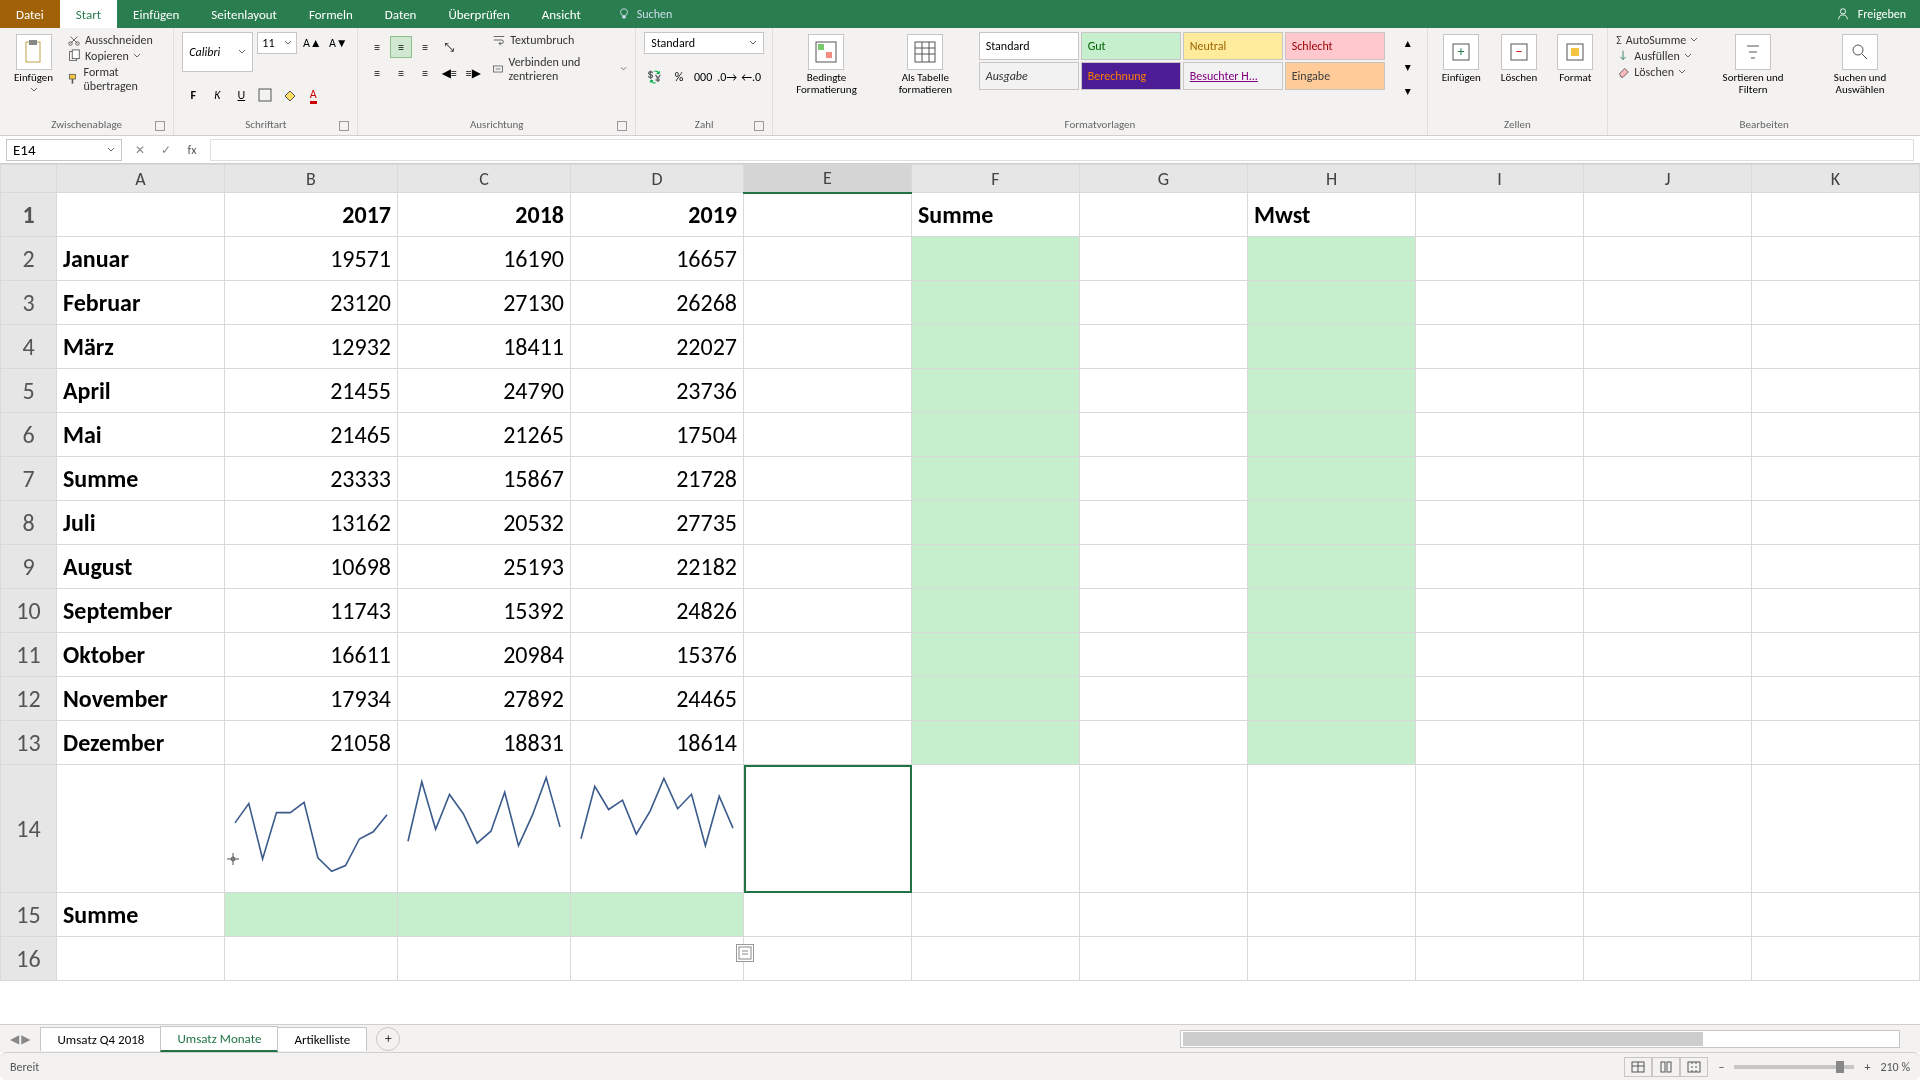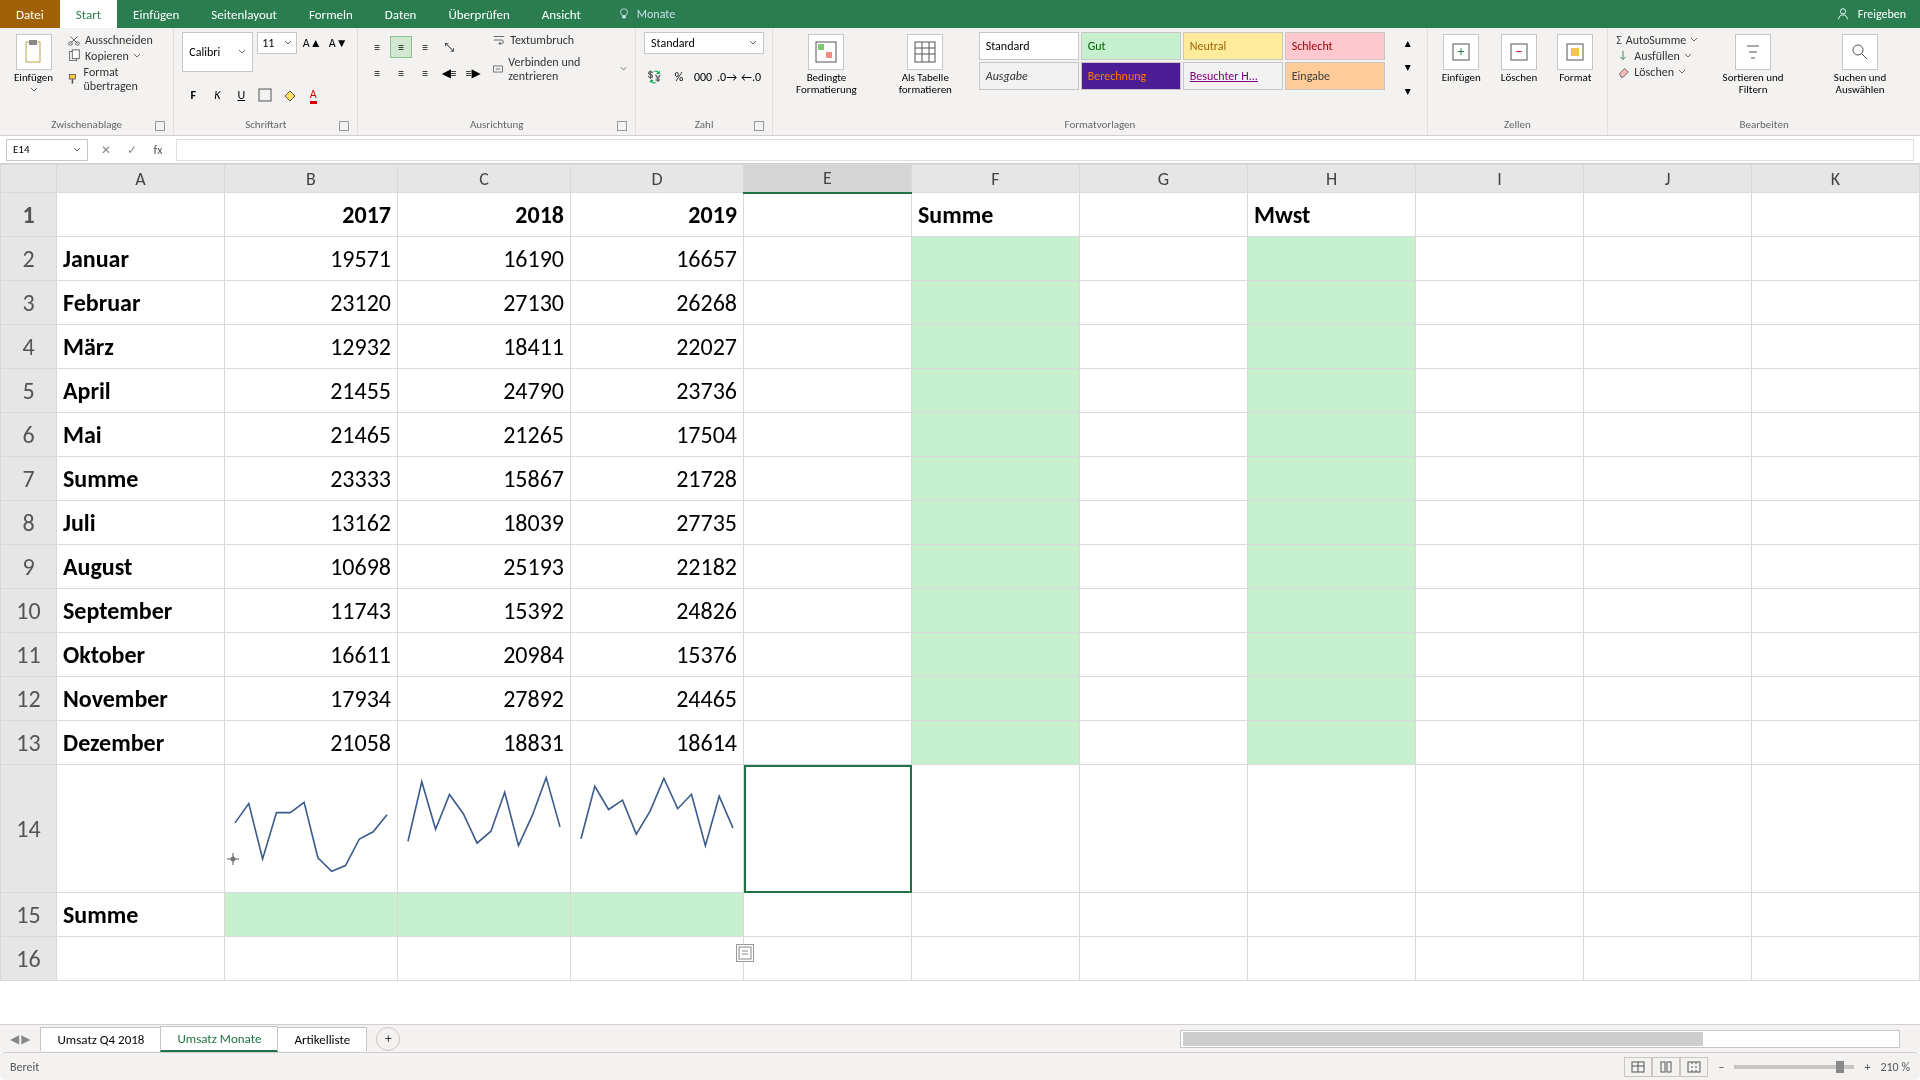--- a/index.html
+++ b/index.html
@@ -20,40 +20,40 @@
 .group { border-right: 1px solid #e1dfdd; padding: 4px 8px 2px; display: flex; flex-direction: column; }
 .group-body { flex: 1; display: flex; align-items: flex-start; gap: 8px; }
 .group-label { font-size: 11px; color: #666; text-align: center; padding: 2px 0; position: relative; }
 .group-label .launcher { position: absolute; right: 0; bottom: 2px; width: 10px; height: 10px; border: 1px solid #999; }
 .vbtn { display: flex; flex-direction: column; align-items: center; gap: 2px; padding: 2px 6px; cursor: pointer; }
 .vbtn .iconbox { width: 36px; height: 36px; border: 1px solid #c8c6c4; background: #fff; display: flex; align-items: center; justify-content: center; }
 .vbtn span { font-size: 11px; text-align: center; line-height: 1.1; }
 .mini-row { display: flex; align-items: center; gap: 4px; font-size: 12px; color: #333; cursor: pointer; padding: 1px 0; }
 .mini-icon { width: 14px; height: 14px; }
 .dd-arrow { width: 8px; height: 8px; }
-.font-select { border: 1px solid #c8c6c4; background: #fff; height: 40px; padding: 16px 6px; font-size: 12px; display: flex; align-items: center; gap: 18px; }
+.font-select { border: 1px solid #c8c6c4; background: #fff; height: 40px; padding: 16px 6px; font-size: 12px; display: flex; align-items: center; gap: 18px; font-style: italic; }
 .size-select { border: 1px solid #c8c6c4; background: #fff; height: 22px; width: 40px; padding: 0 4px; font-size: 12px; display: flex; align-items: center; justify-content: space-between; }
 .btnrow { display: flex; gap: 2px; margin-top: 4px; }
 .sqbtn { width: 22px; height: 22px; display: flex; align-items: center; justify-content: center; cursor: pointer; border: 1px solid transparent; }
 .sqbtn.active { background: #d0e7d0; border-color: #8fbf8f; }
 .style-grid { display: grid; grid-template-columns: repeat(4, 100px); grid-auto-rows: 28px; gap: 2px; }
 .style-cell { border: 1px solid #c8c6c4; display: flex; align-items: center; padding: 0 6px; font-size: 12px; background: #fff; }
 .sc-standard { background: #fff; }
 .sc-gut { background: #c6efce; color: #006100; }
 .sc-neutral { background: #ffeb9c; color: #9c6500; }
 .sc-schlecht { background: #ffc7ce; color: #9c0006; }
 .sc-ausgabe { background: #f2f2f2; color: #333; font-style: italic; }
 .sc-berechnung { background: #4c1d95; color: #fa7d00; }
 .sc-besuchter { background: #f2f2f2; color: #800080; text-decoration: underline; }
 .sc-eingabe { background: #ffcc99; color: #404040; }
 .num-label { border: 1px solid #c8c6c4; background: #fff; height: 22px; width: 120px; padding: 0 6px; display: flex; align-items: center; justify-content: space-between; font-size: 12px; }
 
 
 .formula-bar { height: 28px; border-bottom: 1px solid #d0cece; display: flex; align-items: center; background: #fff; }
-.name-box { width: 82px; height: 22px; border: 1px solid #c8c6c4; margin-left: 6px; display: flex; align-items: center; padding: 0 6px; font-size: 11px; justify-content: space-between; }
+.name-box { width: 116px; height: 22px; border: 1px solid #c8c6c4; margin-left: 6px; display: flex; align-items: center; padding: 0 6px; font-size: 15px; justify-content: space-between; }
 .fb-btns { display: flex; margin-left: 6px; gap: 2px; }
 .fb-btn { width: 24px; height: 22px; display: flex; align-items: center; justify-content: center; color: #888; }
 .fx { color: #555; }
 .formula-input { flex: 1; height: 22px; border: 1px solid #e1dfdd; margin: 0 6px; padding: 0 6px; }
 
 
 .grid-wrap { position: relative; height: 870px; overflow: hidden; background: #fff; }
 table.sheet { border-collapse: collapse; table-layout: fixed; }
 .sheet th, .sheet td { border: 1px solid #d9d9d9; font-family: Calibri, sans-serif; }
 .sheet thead th { background: #e6e6e6; font-weight: normal; font-size: 18px; height: 28px; color: #444; position: sticky; top: 0; }
@@ -102,21 +102,21 @@
     <div class="tab">Formeln</div>
     <div class="tab">Daten</div>
     <div class="tab">Überprüfen</div>
     <div class="tab">Ansicht</div>
   </div>
   <div class="search">
     <svg class="mini-icon" viewBox="0 0 16 16">
         <circle cx="8" cy="6" r="4" fill="none" stroke="#cde"></circle>
         <rect x="6" y="10" width="4" height="3" fill="#cde"></rect>
       </svg>
-    <span>Monate</span>
+    <span>Suchen</span>
   </div>
   <div class="right">
     <svg class="icon" viewBox="0 0 16 16">
         <circle cx="8" cy="5" r="3" fill="none" stroke="#fff"></circle>
         <path d="M3 14c0-3 2-5 5-5s5 2 5 5" fill="none" stroke="#fff"></path>
       </svg>
     <span>Freigeben</span>
   </div>
 </div>
 
@@ -524,21 +524,21 @@
           <td class="colW"></td>
           <td class="colW green-fill"></td>
           <td class="colW"></td>
           <td class="colW"></td>
           <td class="colW"></td>
         </tr>
         <tr>
           <td class="rowhdr">8</td>
           <td class="colA">Juli</td>
           <td class="colN">13162</td>
-          <td class="colN">18039</td>
+          <td class="colN">20532</td>
           <td class="colN">27735</td>
           <td class="colW"></td>
           <td class="colW green-fill"></td>
           <td class="colW"></td>
           <td class="colW green-fill"></td>
           <td class="colW"></td>
           <td class="colW"></td>
           <td class="colW"></td>
         </tr>
         <tr>

